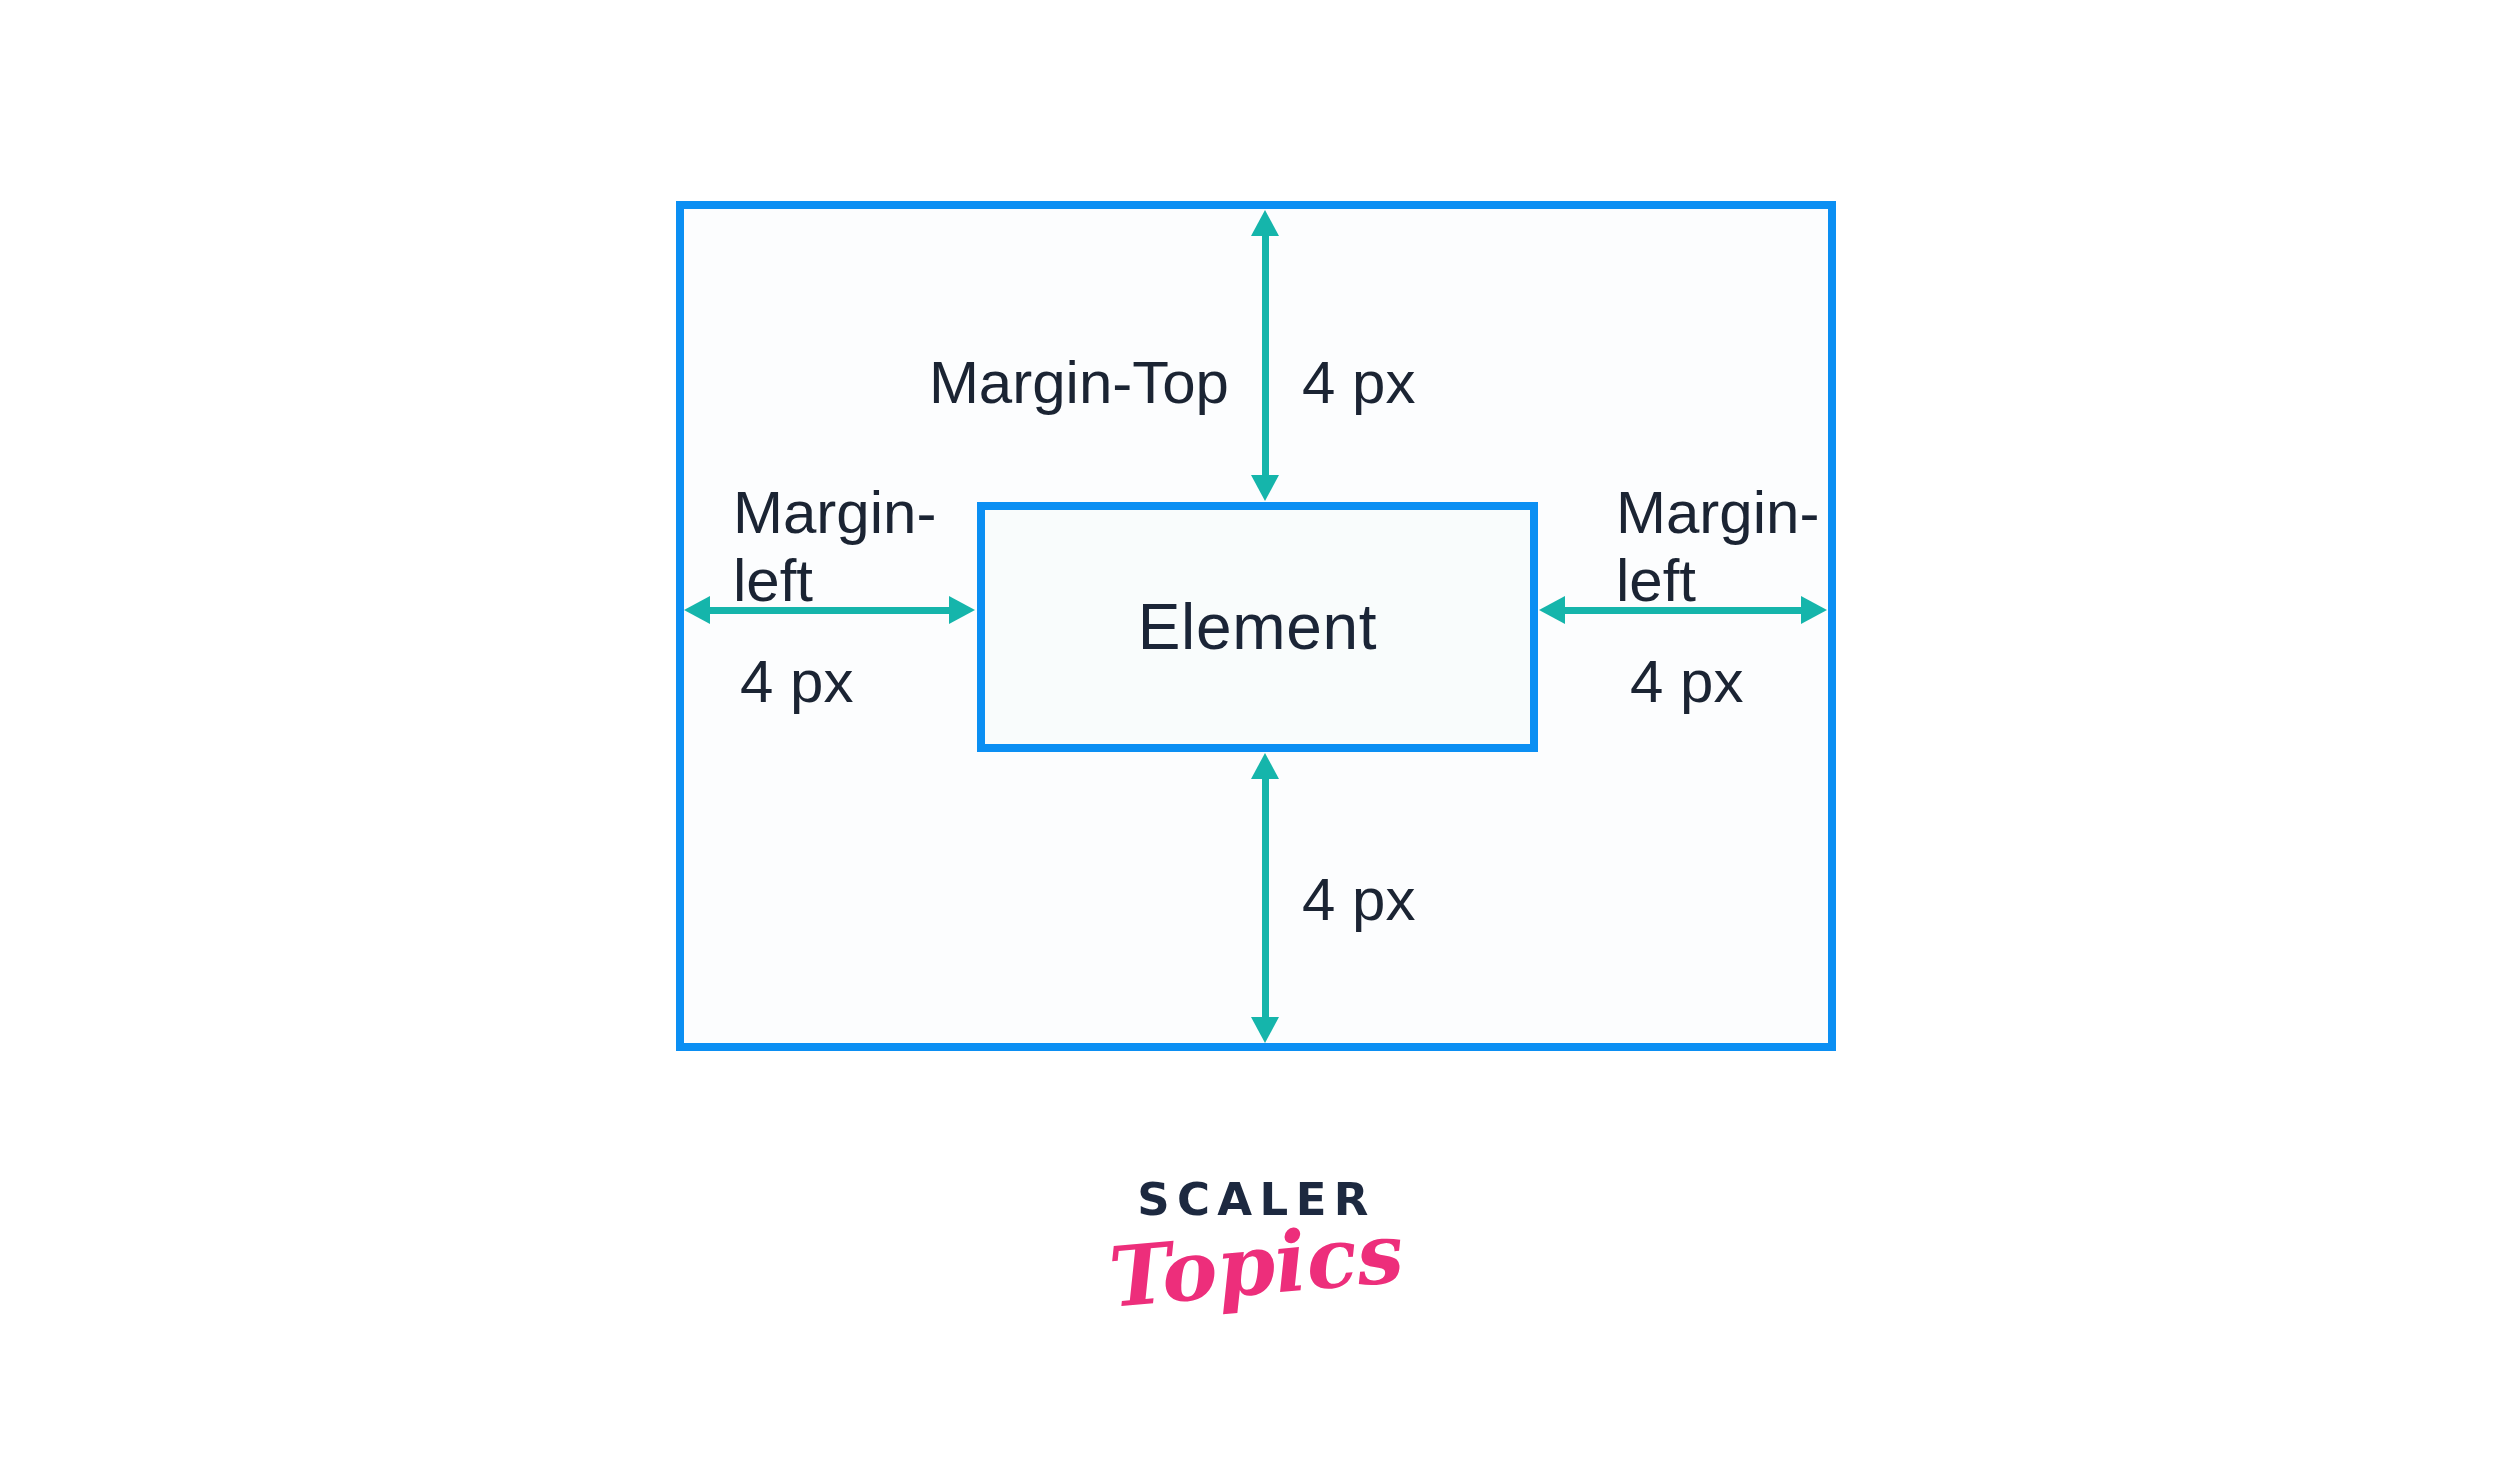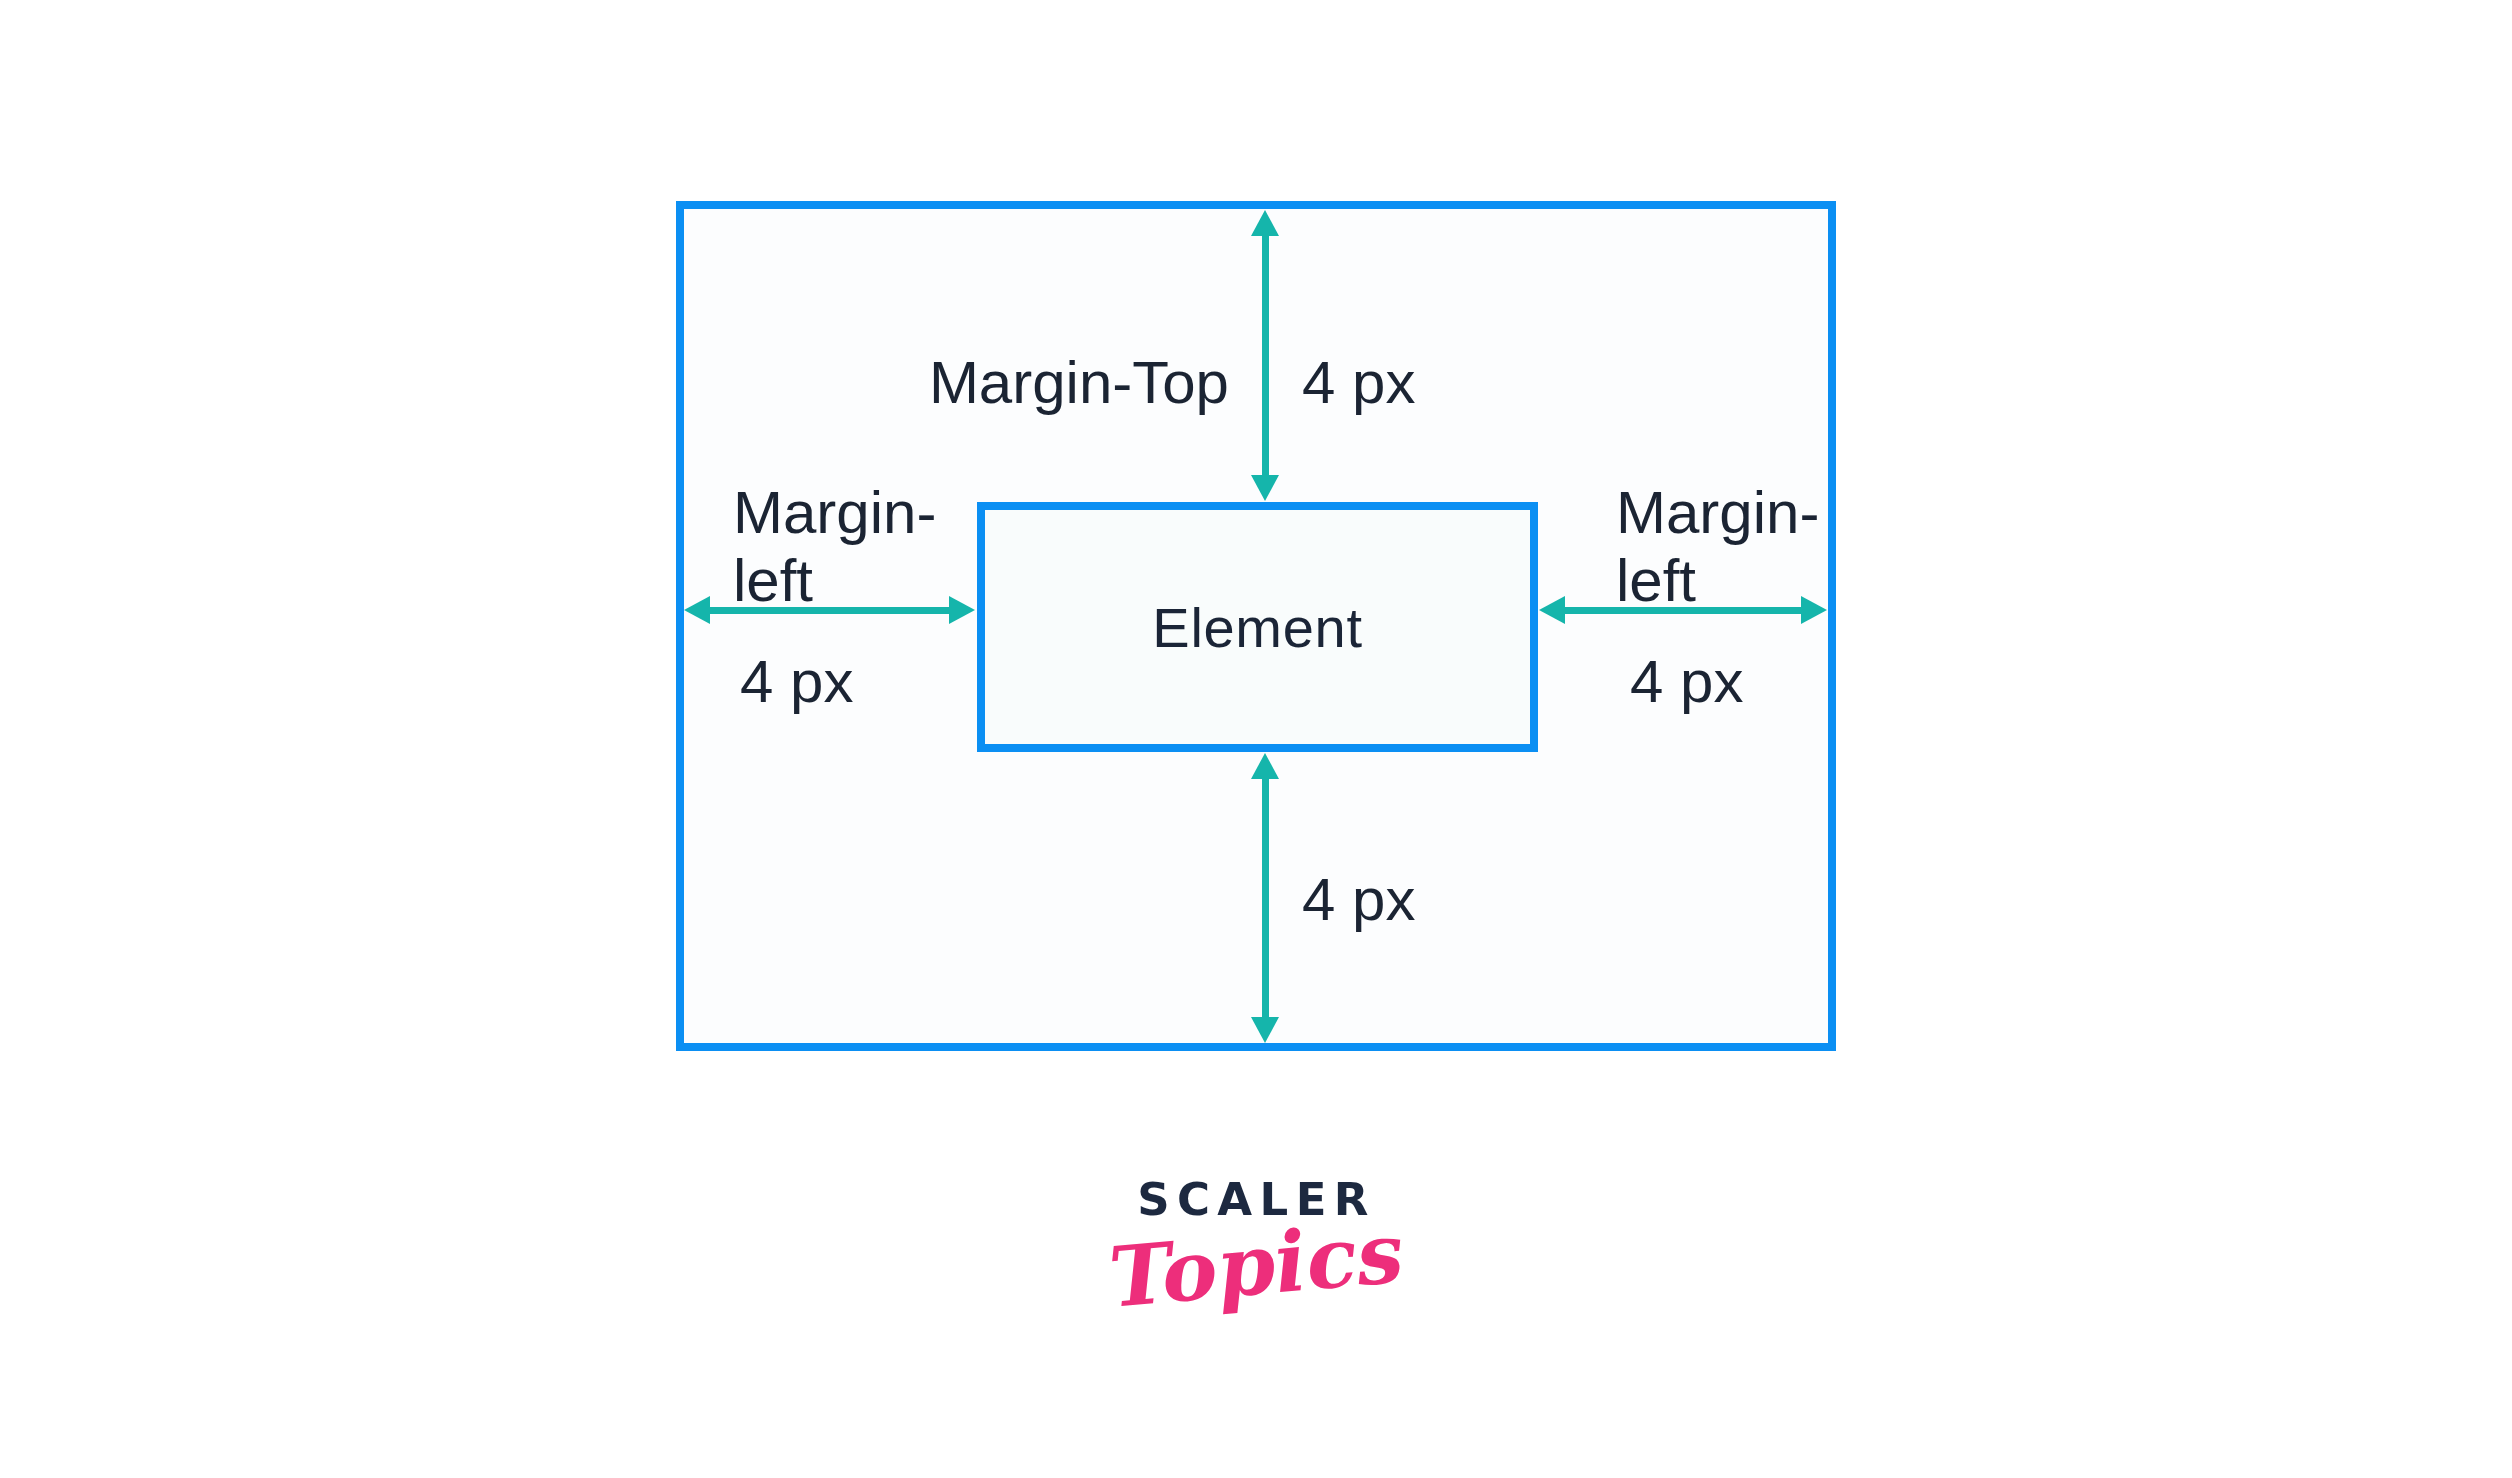--- a/index.html
+++ b/index.html
@@ -35,21 +35,21 @@
   }
   .inner-box {
     position: absolute;
     left: 977px; top: 502px;
     width: 561px; height: 250px;
     border: 8.9px solid var(--box-border);
     background: var(--inner-fill);
     display: flex; align-items: center; justify-content: center;
   }
   .element-label {
-    font-size: 56px;
+    font-size: 64px;
     color: var(--element-text);
     letter-spacing: 0.7px;
   }
 
   
   .lbl {
     position: absolute;
     font-size: 60px;
     line-height: 1.13;
     color: var(--label-text);

